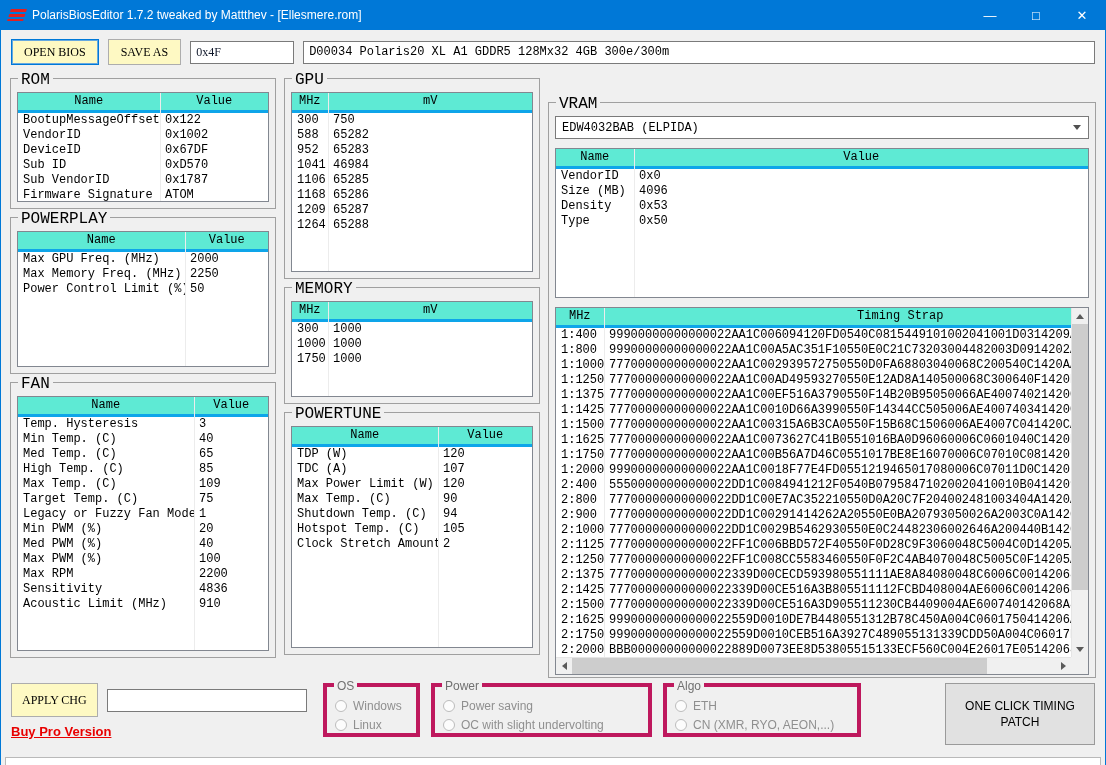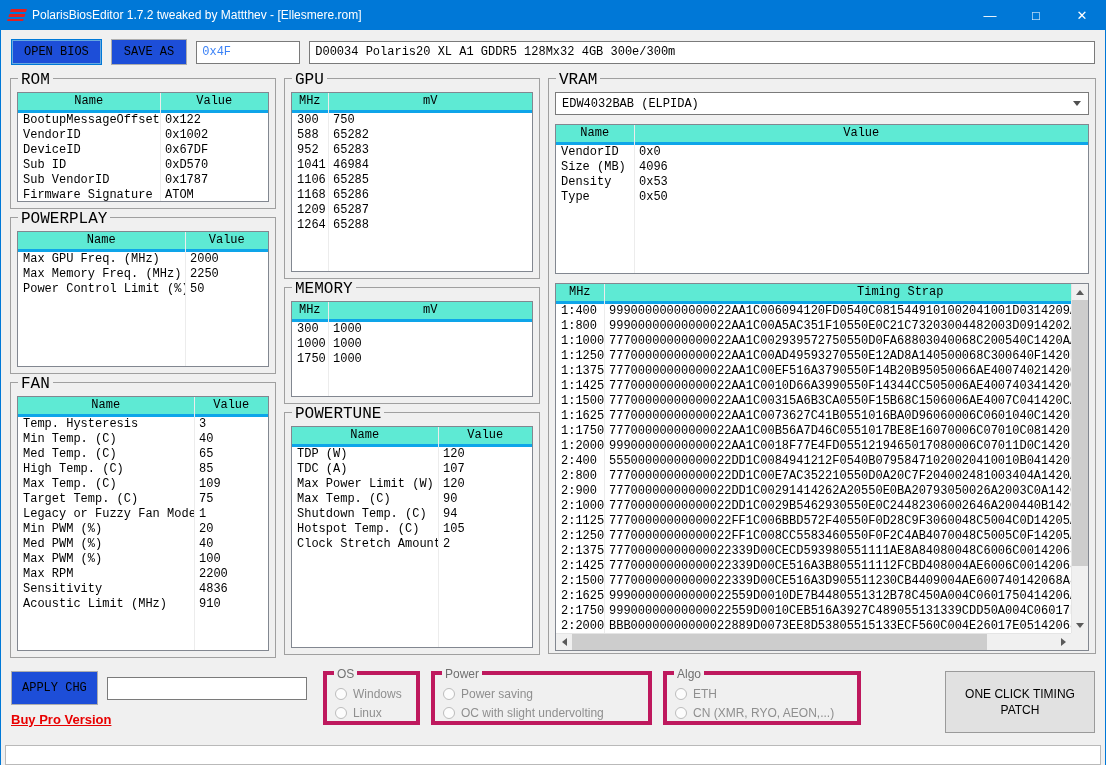--- a/index.html
+++ b/index.html
@@ -14,33 +14,33 @@
               font-family:"Liberation Sans",sans-serif; font-size:12px; }
   .app-icon { width:16px; height:12px; margin:0 7px 0 8px; flex:none;
               background:repeating-linear-gradient(180deg,#e02020 0 3px,#0078d7 3px 5px);
               transform:skewX(-18deg); }
   .title-text { flex:1; white-space:nowrap; overflow:hidden; }
   .win-btn { width:46px; height:30px; display:flex; align-items:center; justify-content:center;
              font-size:13px; cursor:default; }
 
   
   .toolbar { display:flex; align-items:center; gap:9px; padding:9px 10px 6px; flex:none; }
-  .btn { background:#1d4ed8; border:1px solid #adadad; font-family:Liberation Mono, monospace;
+  .btn { background:#fef9c3; border:1px solid #adadad; font-family:Liberation Serif, serif;
          font-size:12px; color:#000; padding:4px 12px; height:26px; line-height:16px; }
   .btn.focus { border:1px solid #0078d7; box-shadow:inset 0 0 0 1px #66a8e0; }
   .tfield { background:#fff; border:1px solid #7a7a7a; height:23px; padding:2px 5px;
             font-family:"Liberation Mono","DejaVu Sans Mono",monospace; font-size:12px; }
-  .hex-field { width:104px; color:#3b82f6; }
+  .hex-field { width:104px; color:#0f172a;font-family:Liberation Serif, serif; }
   .bios-field { flex:1; color:#000; }
 
   
   .main { display:flex; gap:8px; padding:7px 9px 0; flex:none; }
   .col1 { width:266px; flex:none; }
   .col2 { width:256px; flex:none; }
-  .col3 { flex:1; min-width:0; }
+  .col3 { flex:1; min-width:0;margin-top:24px; }
 
   .group { position:relative; border:1px solid #a0a0a0; padding:13px 6px 6px; margin-bottom:8px; }
   .gtitle { position:absolute; top:-8px; left:7px; background:#f0f0f0; padding:0 3px; font-size:16px; }
 
   .listview { position:relative; background:#fff; border:1px solid #828790; overflow:hidden; --col1:140px; }
   .listview::after { content:""; position:absolute; top:0; bottom:0; left:var(--col1); width:1px; background:#ececec; }
   .listview table { width:100%; border-collapse:collapse; table-layout:fixed; }
   .listview th { text-align:center; font-weight:normal; padding:1px 5px; height:18px;
                  border-bottom:3px solid #0ea5e9; white-space:nowrap; overflow:hidden; background:#5eead4; }
   .listview th:first-child { width:var(--col1); border-right:1px solid #d9d9d9; }

